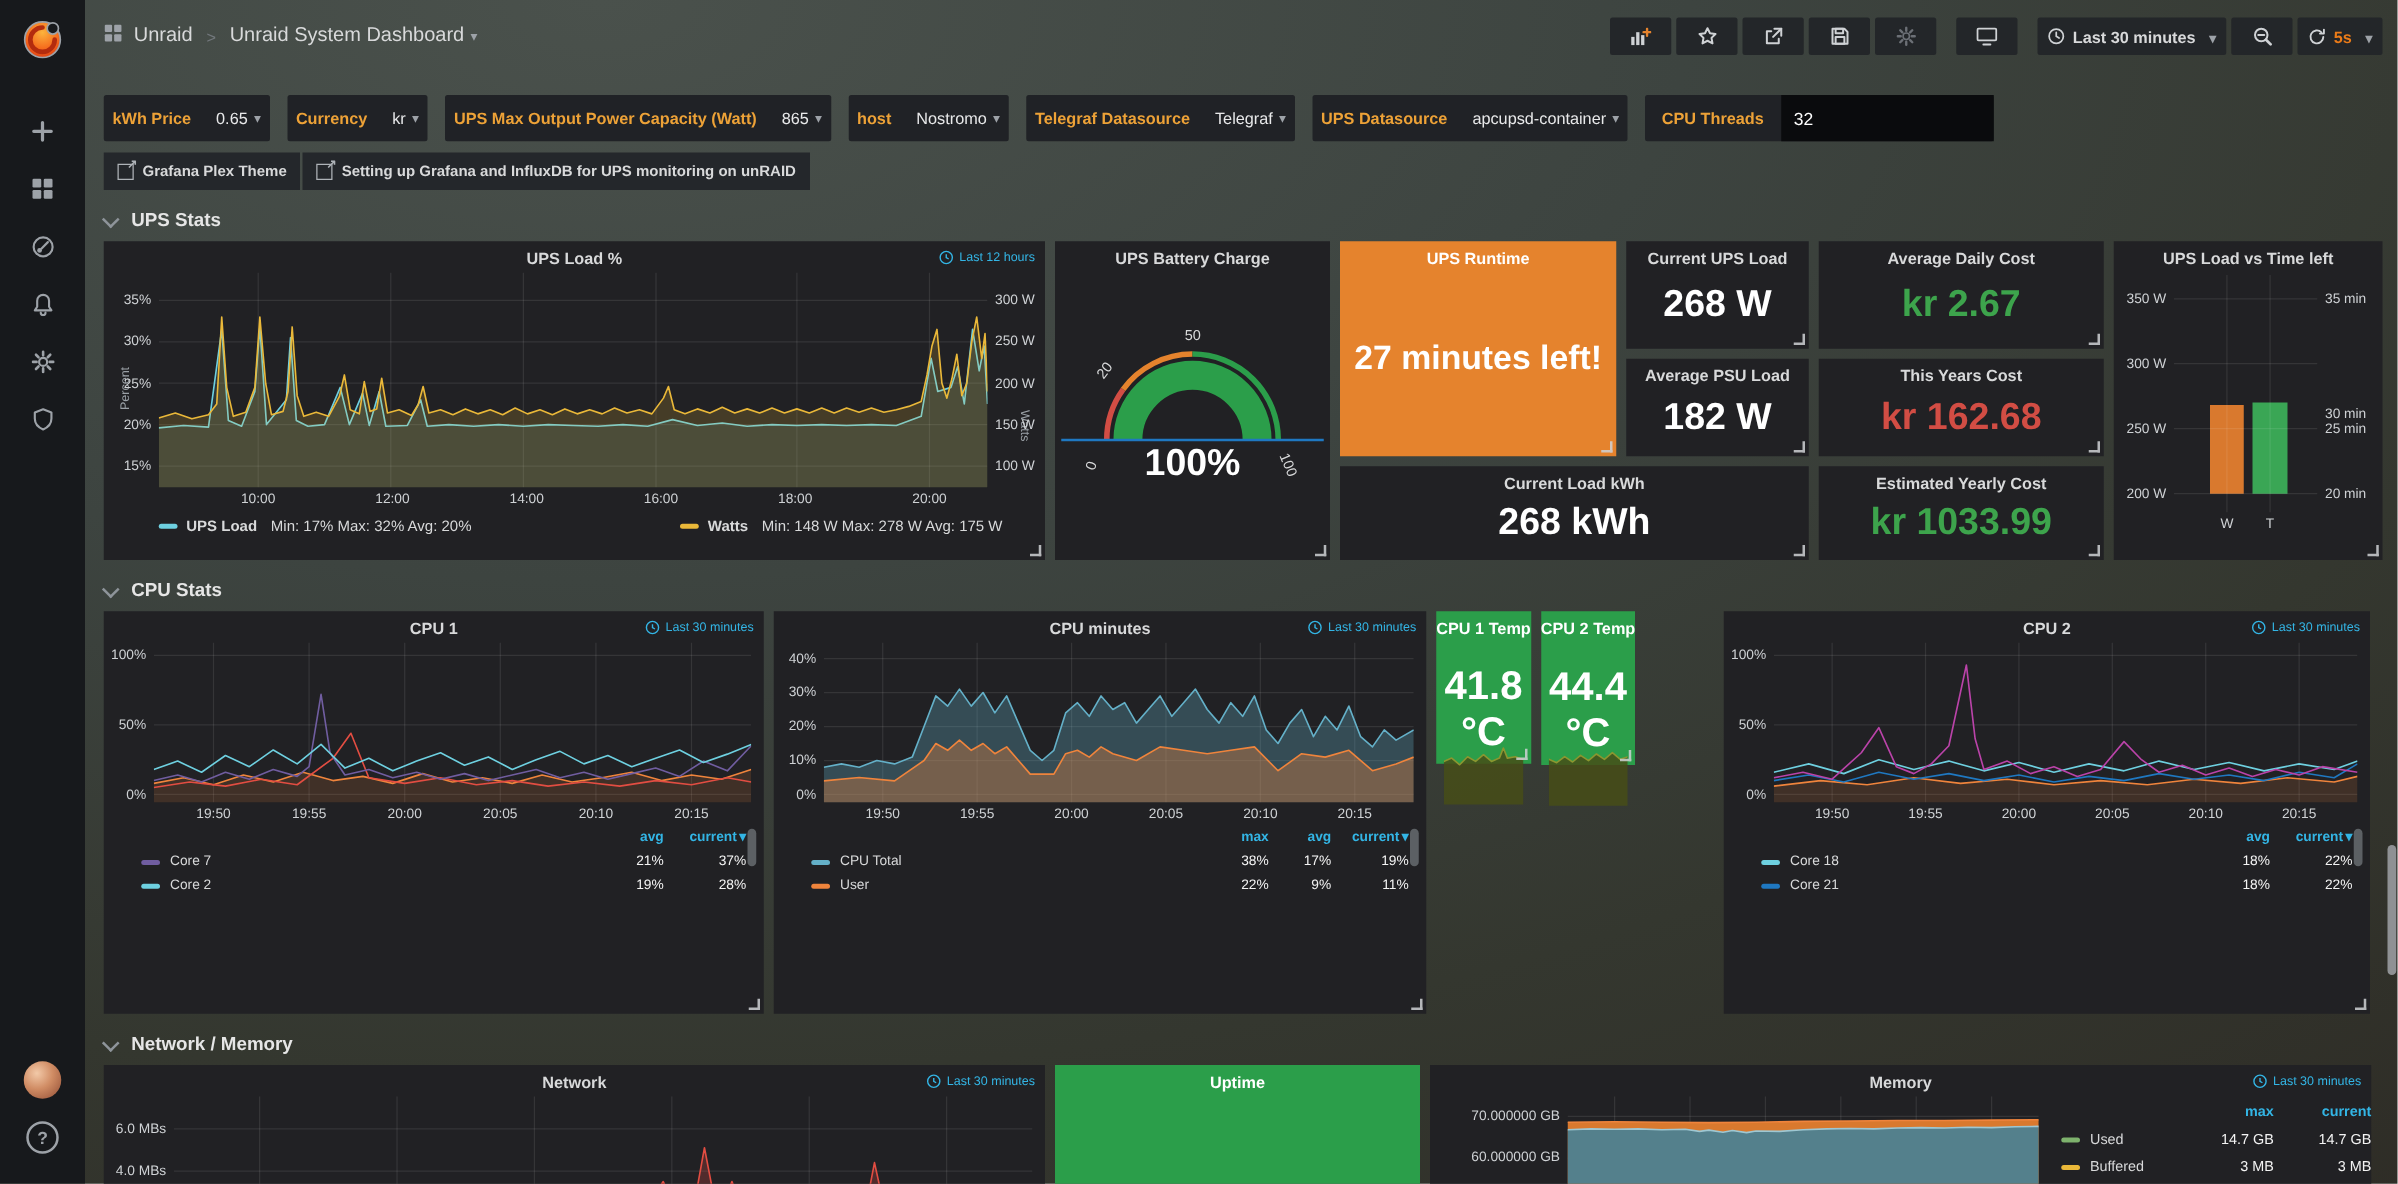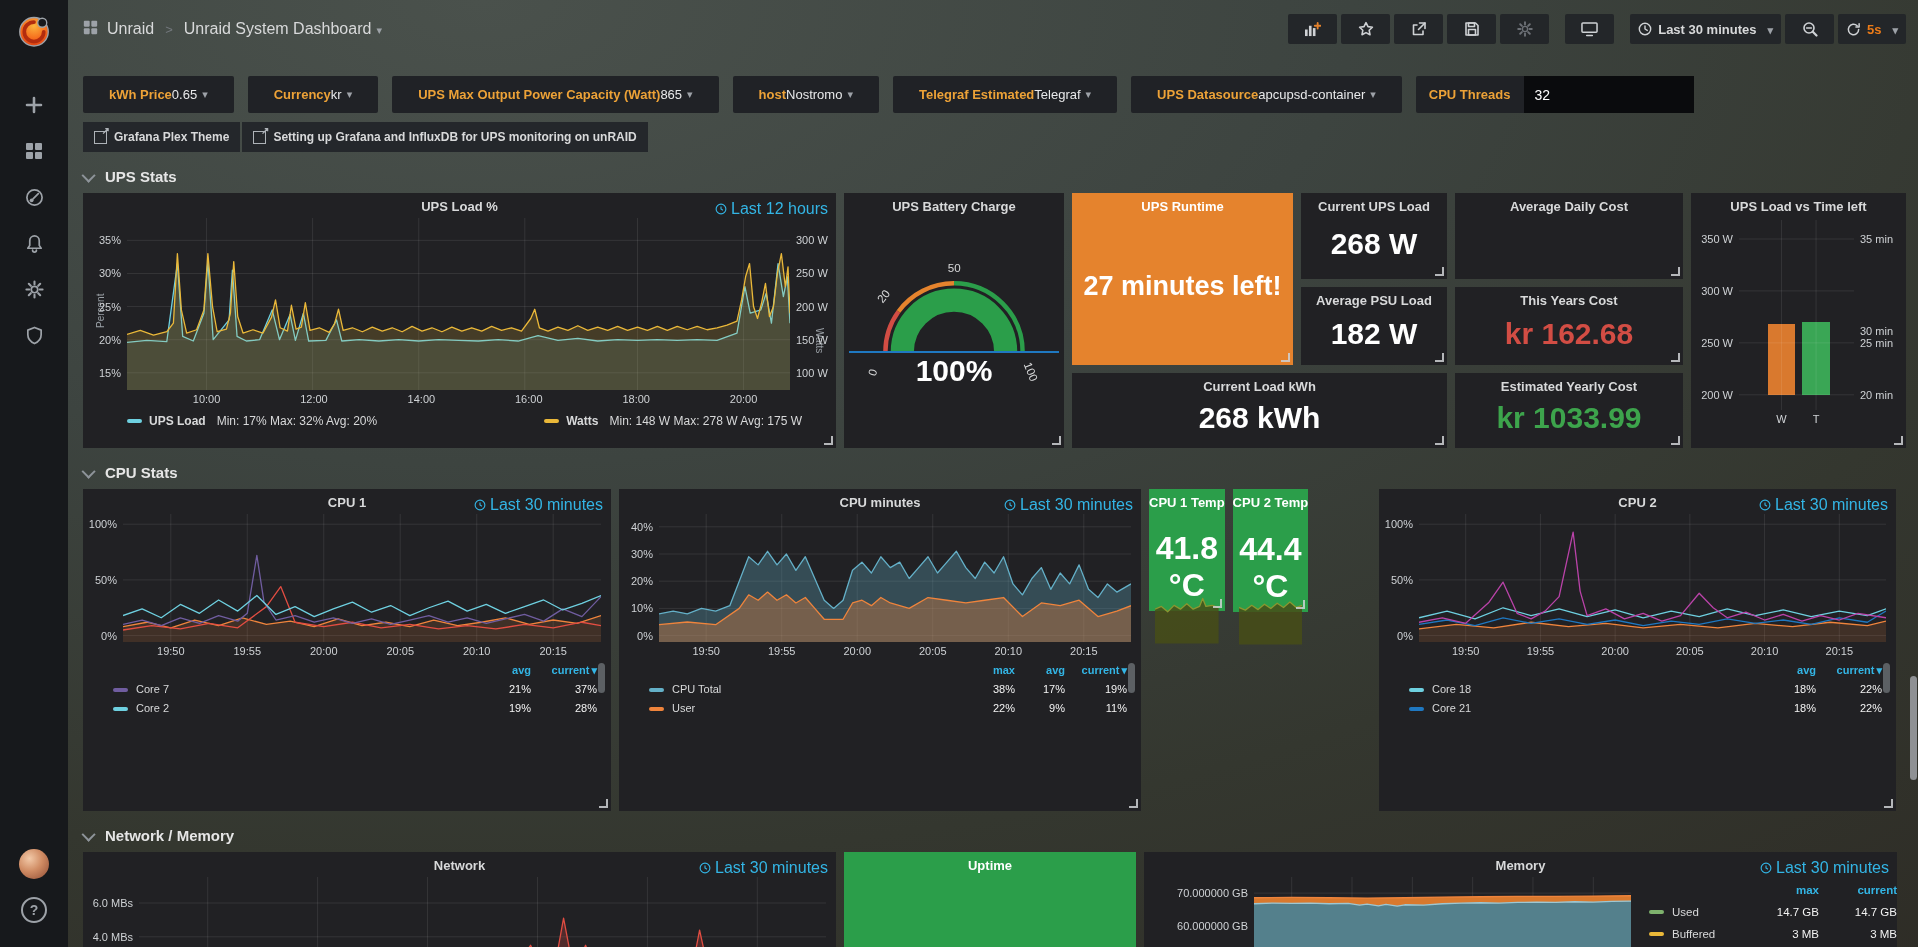--- a/index.html
+++ b/index.html
@@ -22,37 +22,37 @@
   .crumb .item{cursor:pointer}
   .caret::after{content:"▾";font-size:11px;color:#9da2a8;margin-left:5px}
   .nav-right{display:flex;align-items:center;gap:4px}
   .nbtn{height:30px;min-width:33px;padding:0 8px;background:#232629;border-radius:2px;display:flex;align-items:center;justify-content:center;gap:6px;cursor:pointer;color:#d8d9da;font-size:13px;font-weight:bold}
   .nbtn svg{stroke:#cfd2d5;fill:none;stroke-width:1.6;stroke-linecap:round;stroke-linejoin:round}
   .nbtn.dim svg{stroke:#6c7076}
   .gap{width:8px}
   .orange-txt{color:#eb7b18}
   
   .vars{display:flex;gap:14px;margin-top:18px;flex-wrap:nowrap}
-  .var{display:flex;align-items:center;background:#202226;height:37px;padding:0 26px;border-radius:2px}
+  .var{display:flex;align-items:center;background:#202226;height:37px;padding:0 7px;gap:20px;border-radius:2px}
   .var .lbl{color:#eda237;font-size:13px;font-weight:bold}
   .var .val{color:#e8e9ea;font-size:13px;cursor:pointer;display:flex;align-items:center}
   .var.inputvar{padding:0 0 0 13px;gap:0}
   .var .lbl.pad{margin-right:14px}
   .cpu-input{width:150px;height:37px;background:#0a0b0d;border:none;color:#fff;font-size:14px;padding:0 10px;font-family:"Liberation Sans",sans-serif}
   .links{display:flex;gap:2px;margin-top:9px}
   .dlink{display:flex;align-items:center;gap:7px;background:#24272b;height:30px;padding:0 11px;color:#d8d9da;font-size:12px;font-weight:bold;cursor:pointer}
   .ext{width:11px;height:11px;border:1.4px solid #aeb3b8;position:relative;display:inline-block}
   .ext::after{content:"↗";position:absolute;top:-7px;right:-4px;font-size:10px;color:#aeb3b8;background:transparent}
   
   .rowhead{display:flex;align-items:center;gap:10px;margin:16px 0 8px 2px;color:#e6e6e6;font-size:15px;font-weight:bold;cursor:pointer}
   .chev{width:8px;height:8px;border-left:2px solid #8e949a;border-bottom:2px solid #8e949a;transform:rotate(-45deg) translateY(-2px)}
   
   .pnl{background:#212124;position:relative}
   .ptitle{text-align:center;padding-top:6px;font-size:13px;font-weight:bold;color:#d8d9da;cursor:pointer;white-space:nowrap}
-  .ptime{position:absolute;top:7px;right:8px;display:flex;align-items:center;gap:4px;color:#33b5e5;font-size:16px;cursor:pointer}
+  .ptime{position:absolute;top:7px;right:8px;display:flex;align-items:center;gap:4px;color:#33b5e5;font-size:10px;cursor:pointer}
   .ptime svg{stroke:#33b5e5;fill:none;stroke-width:1.5}
   .rz{position:absolute;right:3px;bottom:3px;width:7px;height:7px;border-right:2px solid #cfd2d5;border-bottom:2px solid #cfd2d5;opacity:.85;cursor:nwse-resize}
   .grid1{display:grid;grid-template-columns:753px 220px 611px 215px;gap:8px;height:255px}
   .statgrid{display:grid;grid-template-columns:221px 146px 228px;grid-template-rows:86px 78px 75px;gap:8px}
   .grid2{display:grid;grid-template-columns:528px 522px 222px 517px;gap:8px;height:322px;margin-top:2px}
   .tempcol{display:flex;flex-direction:row;gap:8px}
   .grid3{display:grid;grid-template-columns:753px 292px 753px;gap:8px;height:235px;margin-top:2px}
   
   .plotwrap{display:flex;margin-top:4px;position:relative}
   .ylab{position:relative;font-size:11px;color:#cfd2d5}
@@ -262,21 +262,21 @@
       </div>
       <div class="var">
         <span class="lbl">UPS Max Output Power Capacity (Watt)</span>
         <span class="val caret">865</span>
       </div>
       <div class="var">
         <span class="lbl">host</span>
         <span class="val caret">Nostromo</span>
       </div>
       <div class="var">
-        <span class="lbl">Telegraf Estimated</span>
+        <span class="lbl">Telegraf Datasource</span>
         <span class="val caret">Telegraf</span>
       </div>
       <div class="var">
         <span class="lbl">UPS Datasource</span>
         <span class="val caret">apcupsd-container</span>
       </div>
       <div class="var inputvar">
         <span class="lbl pad">CPU Threads</span>
         <input class="cpu-input" type="text" value="32" style="">
       </div>
@@ -394,20 +394,21 @@
           <div class="statval" style="color: rgb(255, 255, 255);">268 W</div>
           <div class="rz"></div>
         </div>
         <div class="pnl stat" style="grid-row: 1 / span 2; background: rgb(229, 131, 45);">
           <div class="ptitle" style="color:#fff">UPS Runtime</div>
           <div class="statval runtime-val">27 minutes left!</div>
           <div class="rz"></div>
         </div>
         <div class="pnl stat">
           <div class="ptitle">Average Daily Cost</div>
+          <div class="statval" style="color: rgb(61, 164, 76);">kr  2.67</div>
           <div class="rz"></div>
         </div>
         <div class="pnl stat">
           <div class="ptitle">Average PSU Load</div>
           <div class="statval" style="color: rgb(255, 255, 255);">182 W</div>
           <div class="rz"></div>
         </div>
         <div class="pnl stat" style="grid-column:3">
           <div class="ptitle">This Years Cost</div>
           <div class="statval" style="color: rgb(210, 77, 68);">kr  162.68</div>

